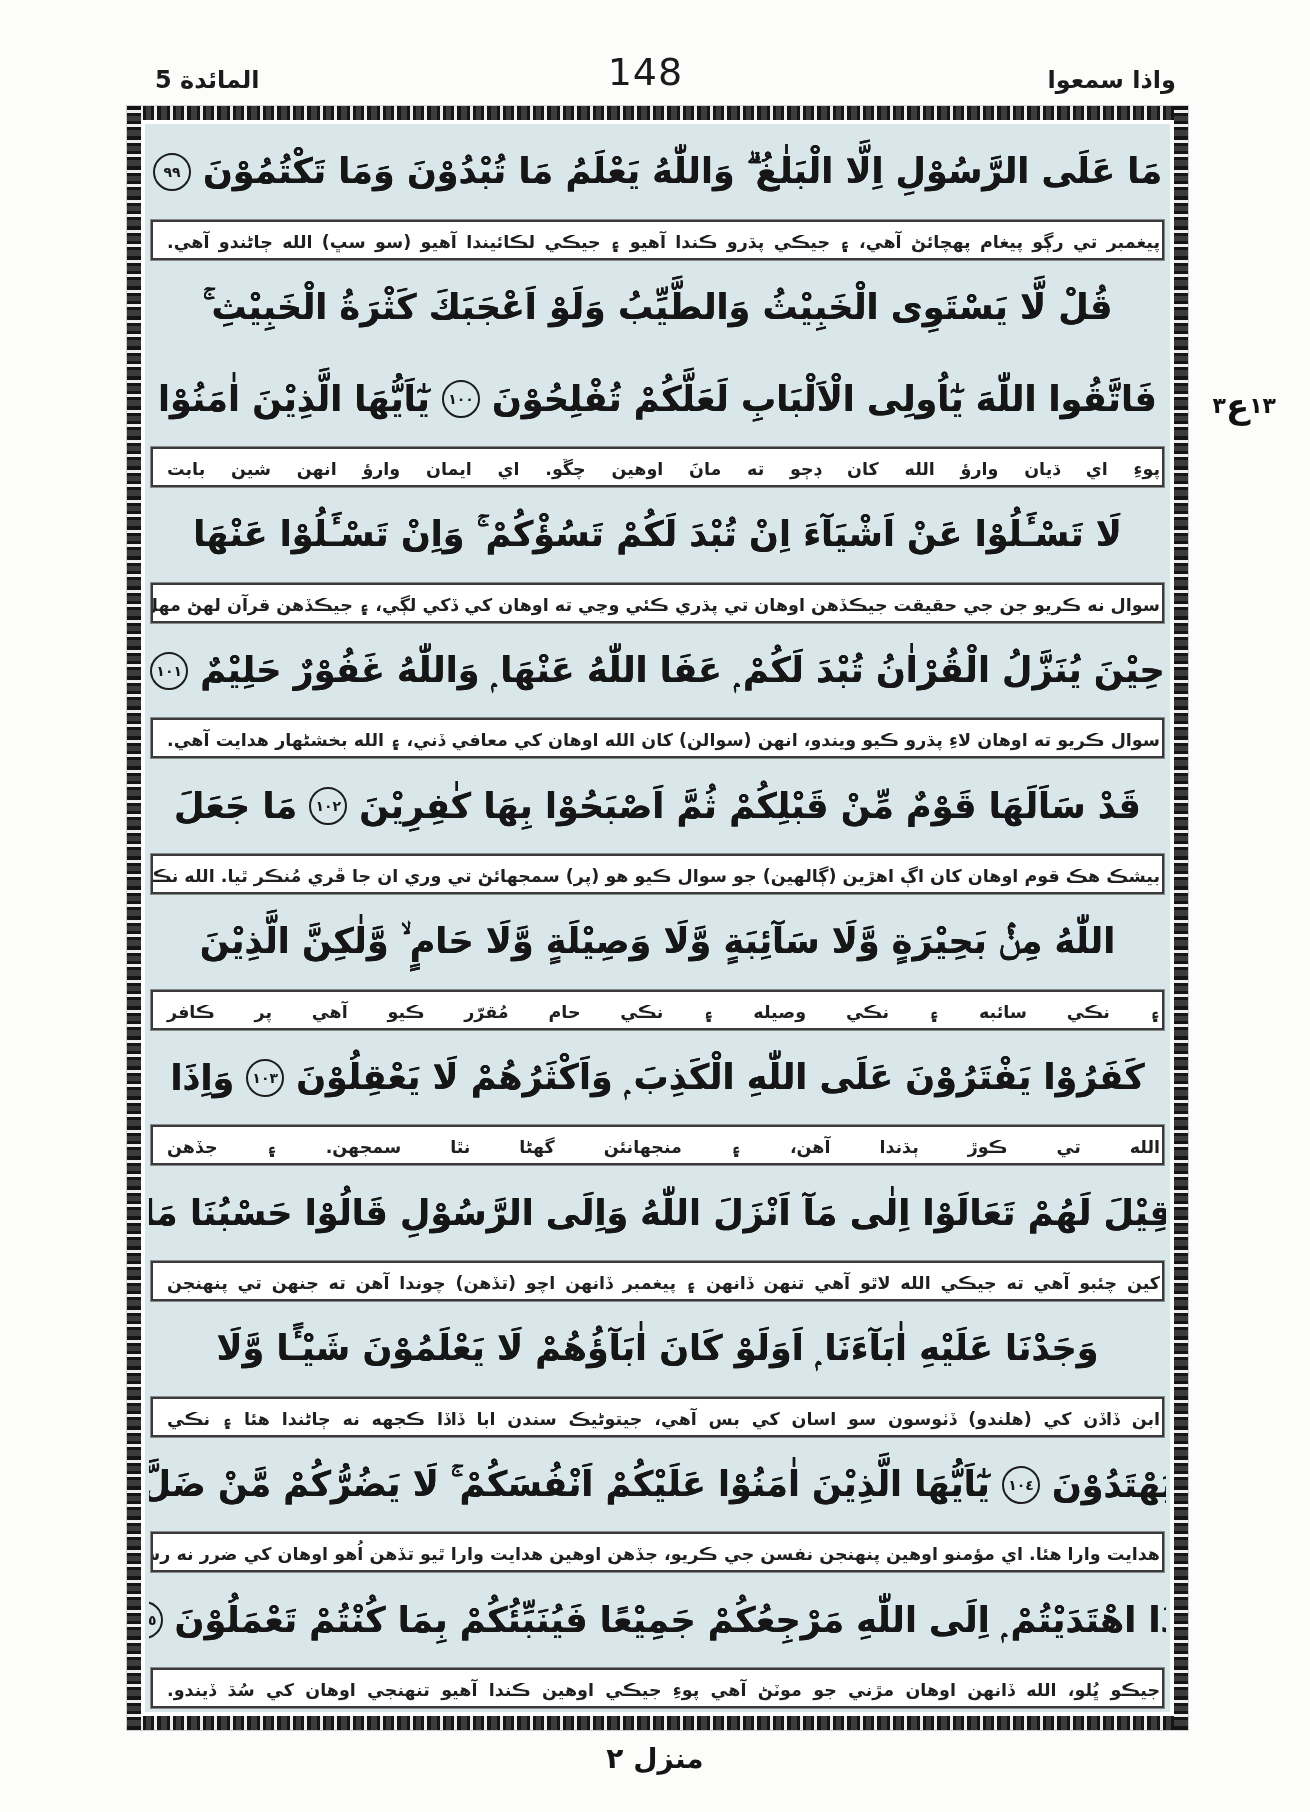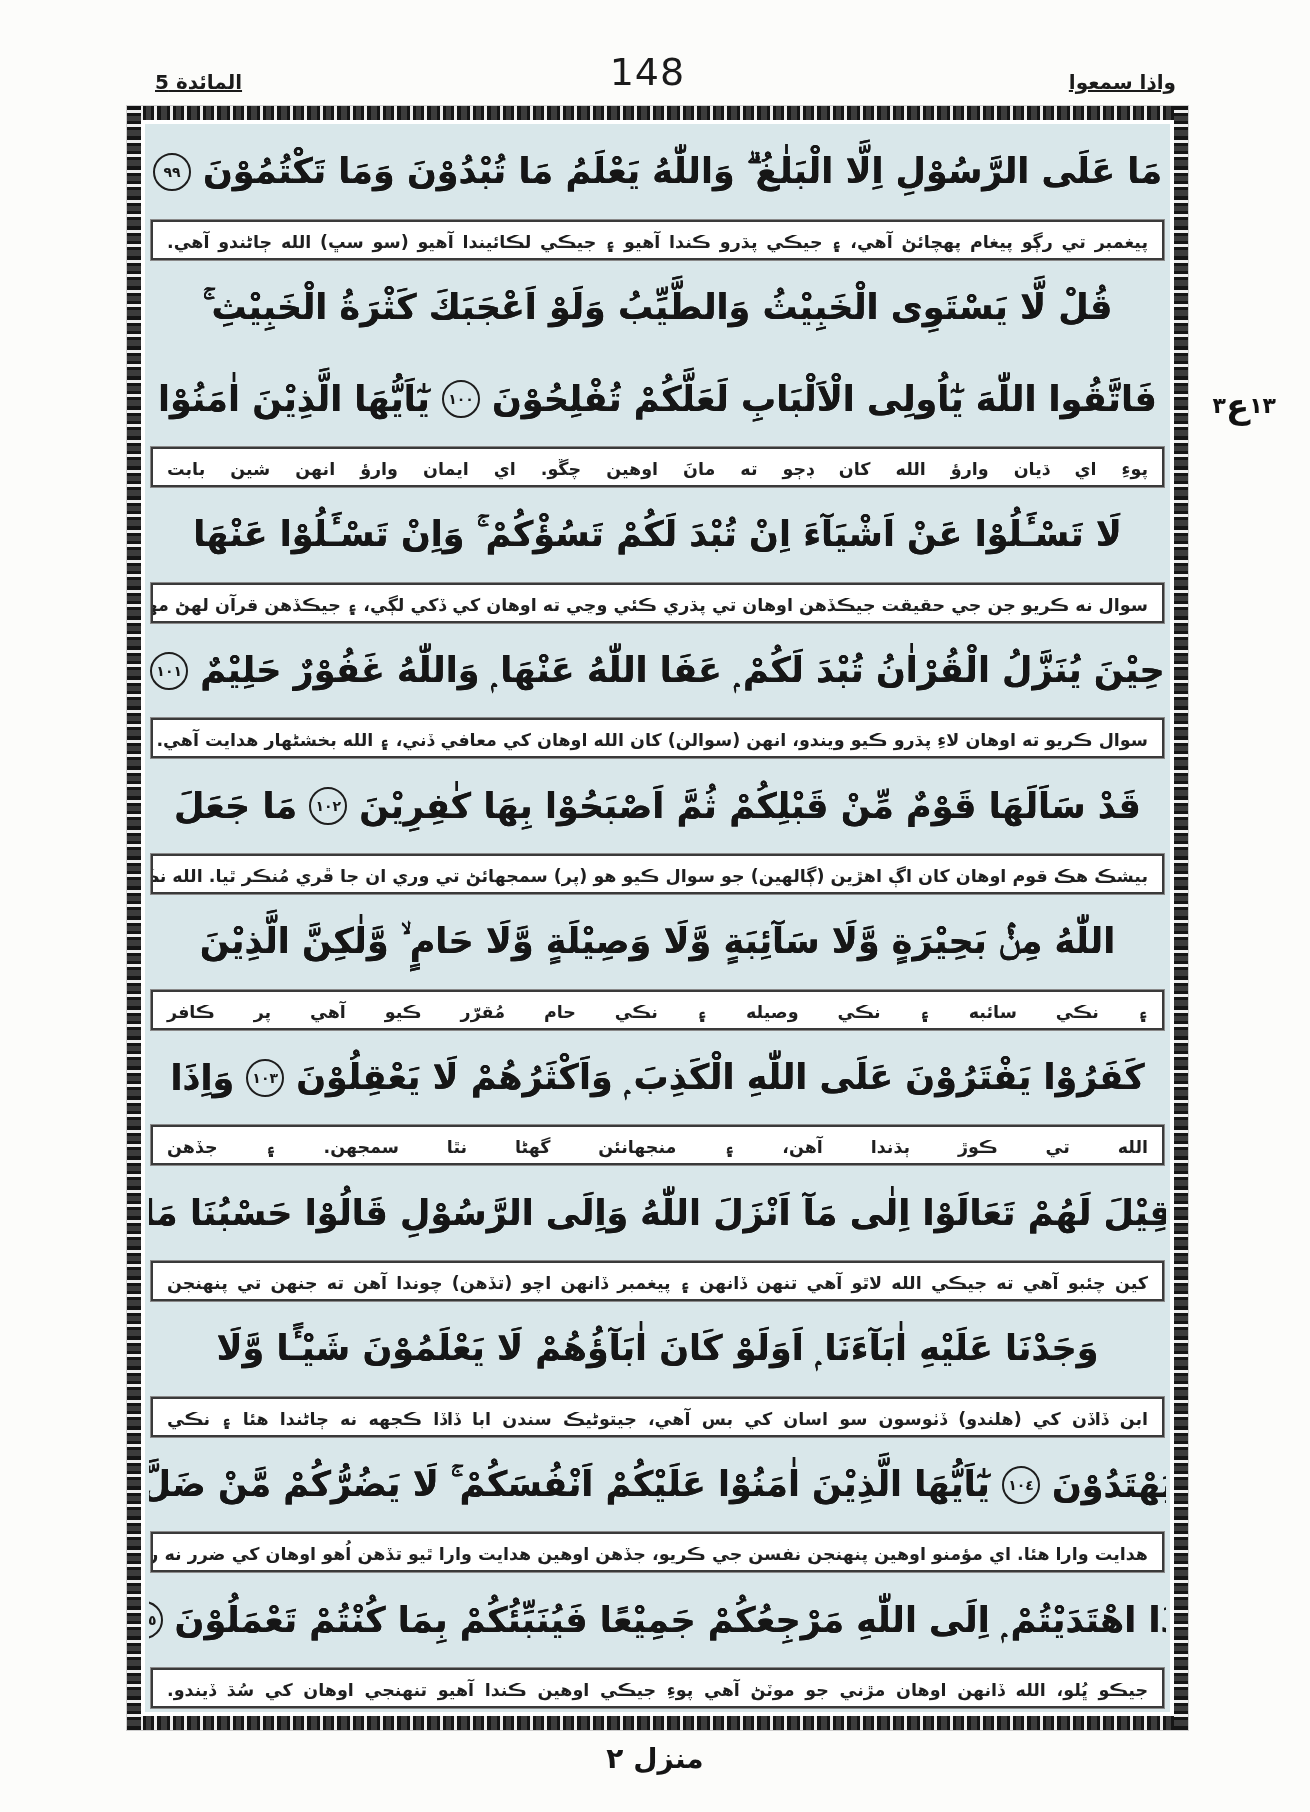--- a/index.html
+++ b/index.html
@@ -8,22 +8,22 @@
     font-family:"DejaVu Sans", sans-serif;color:#1b1b1b;
     position:relative;overflow:hidden;
   }
   .page{position:absolute;inset:0;}
 
   
   .header{
     position:absolute;top:42px;left:127px;width:1061px;height:52px;
     display:flex;justify-content:space-between;align-items:flex-end;
   }
-  .hdr-side{font-size:20px;direction:rtl;font-weight:bold;
-    font-family:"DejaVu Sans", sans-serif;text-decoration:underline;}
+  .hdr-side{font-size:24px;direction:rtl;font-weight:bold;
+    font-family:"DejaVu Sans", sans-serif;}
   .hdr-left{margin-left:28px;}
   .hdr-right{margin-right:12px;}
   .hdr-page{font-size:38px;letter-spacing:1px;font-weight:normal;
     transform:translateX(-8px);margin-top:32px;}
 
   
   .frame{
     position:absolute;left:127px;top:106px;width:1061px;height:1624px;
     box-sizing:border-box;background:#ffffff;
     box-shadow:0 0 0 1px #cfcfcf;
@@ -70,21 +70,21 @@
   .verse-text{display:inline-block;}
   .ayah-marker{
     display:inline-flex;align-items:center;justify-content:center;
     width:34px;height:34px;border:2.5px solid #1d1d1d;border-radius:50%;
     font-size:14px;font-weight:bold;flex:0 0 auto;
     text-shadow:none;line-height:1;background:transparent;
   }
   .trans-line{
     flex:0 0 40px;height:40px;box-sizing:border-box;
     background:#ffffff;border:2px solid #3a3a3a;outline:1px solid #8a8a8a;
-    margin:2px 2px;padding:3px 14px 0 14px;
+    margin:2px 2px;padding:3px 2px 0 14px;
     direction:rtl;text-align:justify;text-align-last:justify;
     font-size:17.5px;font-weight:bold;line-height:34px;
     overflow:hidden;white-space:nowrap;color:#1f1f1f;
   }
 
   
   .ruku-marker{
     position:absolute;left:1206px;top:388px;width:70px;
     display:flex;align-items:center;
     direction:rtl;font-weight:bold;color:#111;

